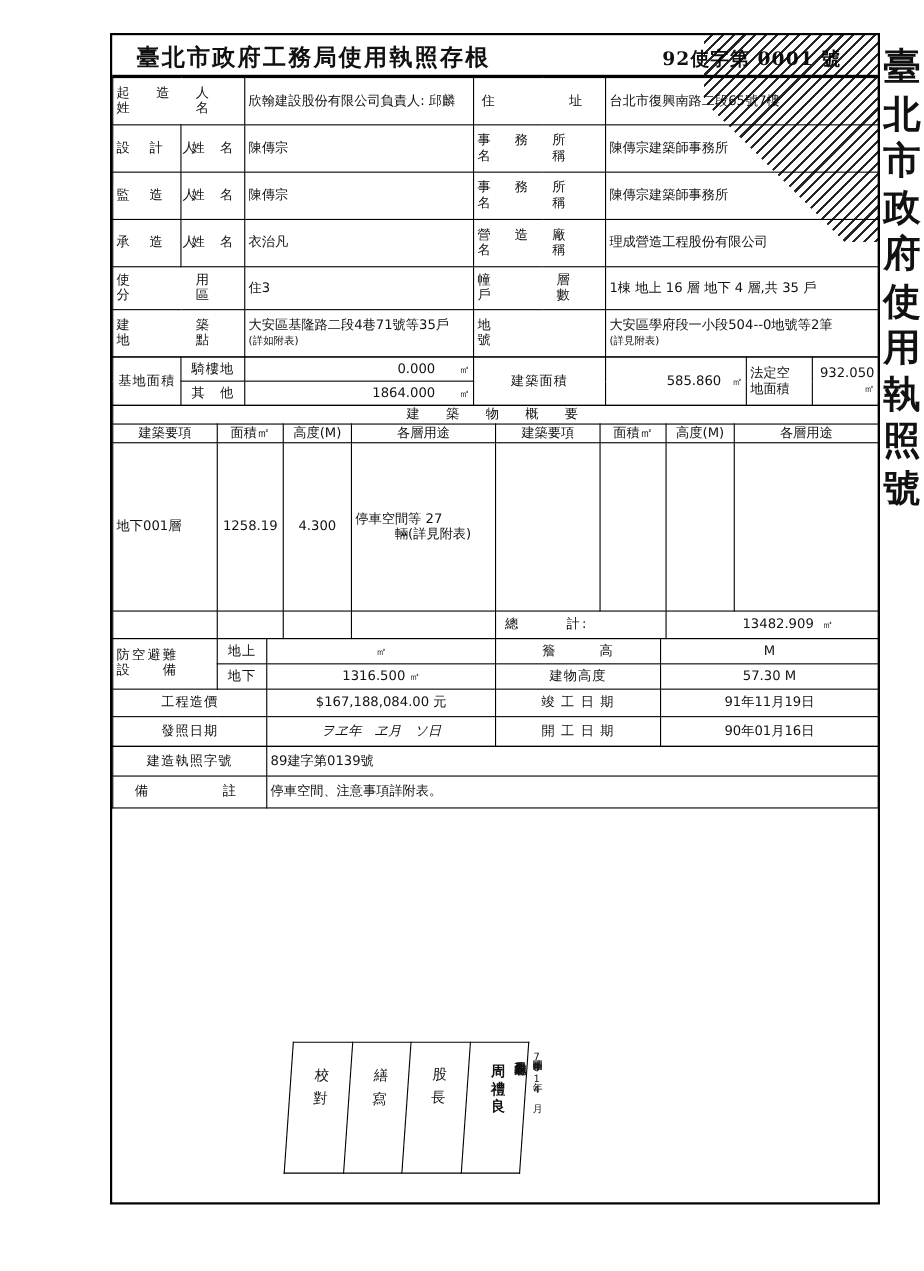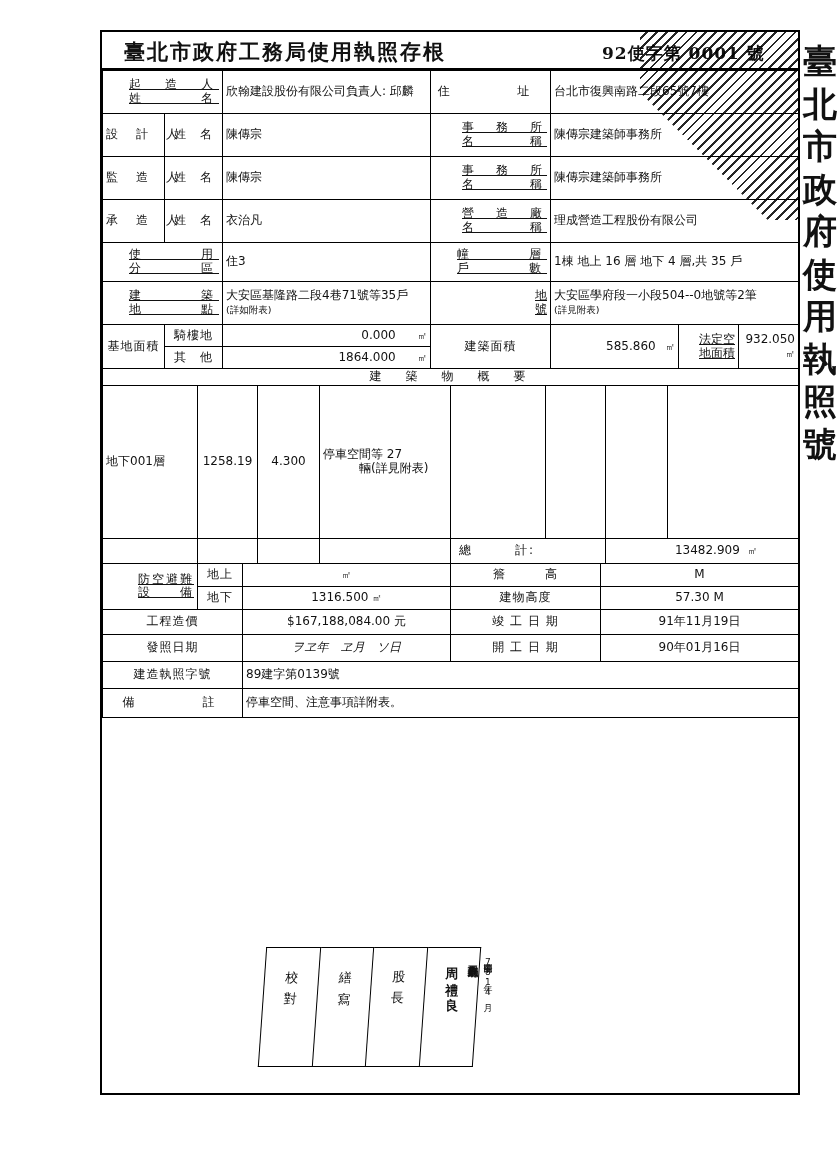--- a/index.html
+++ b/index.html
@@ -17,21 +17,21 @@
   
   table.grid{border-collapse:collapse;width:100%;table-layout:fixed;}
   table.grid td{border:1px solid #000;padding:1px 3px;font-size:12px;vertical-align:middle;line-height:1.15;}
   .lbl{text-align:center;font-size:13px;letter-spacing:3px;white-space:nowrap;}
   .lbl2{text-align:center;font-size:13px;letter-spacing:1px;white-space:nowrap;}
   .val{font-size:12px;}
   .sm{font-size:10.5px;}
   .xs{font-size:9.5px;}
   .ctr{text-align:center;}
   .rgt{text-align:right;}
-  .two-line{display:block;text-align:right;letter-spacing:6px;text-decoration:underline;}
+  .two-line{display:block;text-align:left;letter-spacing:6px;}
 
   
   .sec-head{text-align:center;font-size:13px;letter-spacing:6px;padding:2px 0;}
   .bigcell{height:150px;vertical-align:top;}
   .totalline{font-size:12px;letter-spacing:2px;}
 
   
   .hand{font-family:"DejaVu Serif","Liberation Serif",serif;font-style:italic;font-size:15px;}
 
   
@@ -216,20 +216,30 @@
           <col style="width:62px">
           <col style="width:131px">
         <col style="width:95px">
           <col style="width:60px">
           <col style="width:62px">
           <col style="width:131px">
       </colgroup>
       <tbody>
           <tr>
         <td colspan="8" class="sec-head">建　築　物　概　要</td>
+      </tr>
+      <tr>
+        <td class="ctr">建築要項</td>
+        <td class="ctr">面積㎡</td>
+        <td class="ctr">高度(M)</td>
+        <td class="ctr">各層用途</td>
+        <td class="ctr">建築要項</td>
+        <td class="ctr">面積㎡</td>
+        <td class="ctr">高度(M)</td>
+        <td class="ctr">各層用途</td>
       </tr>
       <tr>
         <td class="bigcell sm">地下001層</td>
         <td class="bigcell sm ctr">1258.19</td>
         <td class="bigcell sm ctr">4.300</td>
         <td class="bigcell sm">
           <span>停車空間等 27</span><br>
           <span style="margin-left:36px">輛(詳見附表)</span>
         </td>
         <td class="bigcell"></td>

